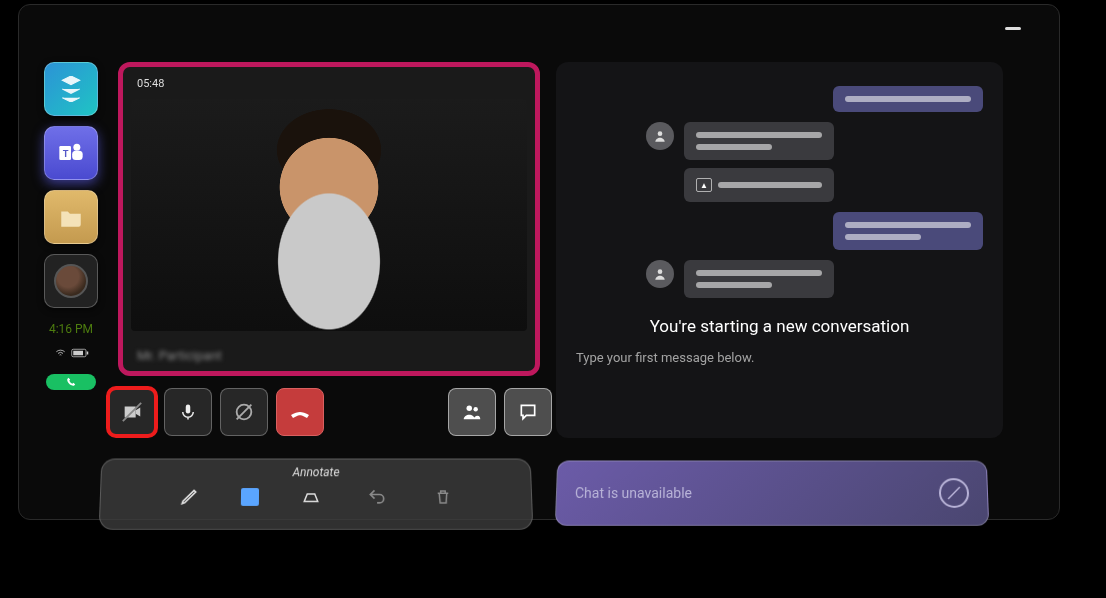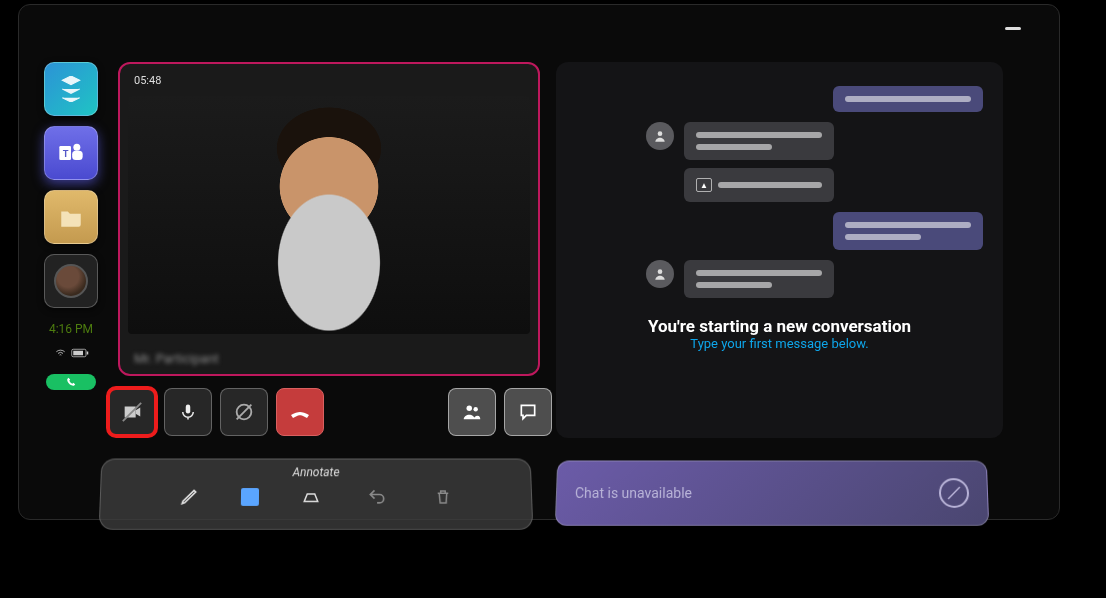--- a/index.html
+++ b/index.html
@@ -13,21 +13,21 @@
   .app-tile.active{background:linear-gradient(180deg,#6f6fe8,#4a4ad0);box-shadow:0 4px 12px rgba(90,90,230,.6)}
   .app-tile.sys{background:linear-gradient(135deg,#2c93d6,#1fc4c4)}
   .app-tile.folder{background:linear-gradient(180deg,#e0b96b,#c49a4f)}
   .app-tile.avatar{background:#222;overflow:hidden}
   .avatar-face{width:34px;height:34px;border-radius:50%;background:radial-gradient(circle at 40% 35%,#6a4a3a 0 40%,#3a2a1e 70%);border:2px solid #555}
   .sb-time{font-size:12px;color:#4d7c0f;margin-top:4px}
   .sb-status{display:flex;gap:4px;align-items:center;font-size:11px;color:#ccc;margin-top:2px}
   .sb-phone{margin-top:6px;width:50px;height:16px;border-radius:8px;background:#19c063;display:flex;align-items:center;justify-content:center}
 
   
-  .video-panel{position:absolute;left:118px;top:62px;width:422px;height:314px;border-radius:12px;overflow:hidden;border:2px solid #be185d;background:#1a1a1a}
+  .video-panel{position:absolute;left:118px;top:62px;width:422px;height:314px;border-radius:12px;overflow:hidden;border:5px solid #be185d;background:#1a1a1a}
   .vp-head{position:absolute;left:14px;top:10px;font-size:11px;color:#ddd}
   .vp-img{position:absolute;left:8px;top:32px;right:8px;bottom:40px;border-radius:4px;overflow:hidden;
     background:
       radial-gradient(ellipse 120px 160px at 50% 70%, #c9c9c9 0 42%, transparent 43%), 
       radial-gradient(circle 70px at 50% 38%, #c9946a 0 70%, transparent 71%), 
       radial-gradient(circle 22px at 50% 58%, #2a1c14 0 65%, transparent 66%), 
       radial-gradient(ellipse 74px 58px at 50% 22%, #1a120c 0 70%, transparent 71%), 
       linear-gradient(180deg,#1b1b1b,#0e0e0e);
   }
   .vp-name{position:absolute;left:0;right:0;bottom:0;height:32px;display:flex;align-items:center;padding:0 14px;font-size:13px;color:#888;filter:blur(2px)}
@@ -51,22 +51,22 @@
   
   .chat{position:absolute;left:556px;top:62px;width:447px;height:376px;border-radius:12px;background:#141416;padding:24px 20px}
   .msg-stack{display:flex;flex-direction:column;gap:10px;align-items:flex-end}
   .bubble{border-radius:6px;padding:10px 12px;display:flex;flex-direction:column;gap:6px}
   .bubble.purple{background:#4a4a7a;width:150px}
   .bubble.gray{background:#3a3a3e;width:150px}
   .line{height:6px;border-radius:3px;background:rgba(255,255,255,.55)}
   .line.short{width:60%}
   .row-in{display:flex;align-items:flex-start;gap:10px;align-self:flex-start;margin-left:70px}
   .av-dot{width:28px;height:28px;border-radius:50%;background:#5a5a5e;display:flex;align-items:center;justify-content:center}
-  .chat h2{font-size:17px;text-align:center;margin-top:18px;font-weight:700}
-  .chat p{font-size:13px;text-align:center;color:#0ea5e9}
+  .chat h2{font-size:17px;text-align:center;margin-top:18px;font-weight:400}
+  .chat p{font-size:13px;margin-top:14px;color:#a3a3a3}
 
   
   .chat-input{position:absolute;left:556px;top:460px;width:432px;height:66px;border-radius:12px;background:linear-gradient(135deg,#6b5ba8,#4a4670);display:flex;align-items:center;padding:0 18px;transform:perspective(800px) rotateX(8deg);border:1px solid rgba(255,255,255,.25);justify-content:space-between}
   .chat-input span{color:#b9b4d8;font-size:14px}
   .ci-icon{width:30px;height:30px;border-radius:50%;border:2px solid #b9b4d8;display:flex;align-items:center;justify-content:center;color:#b9b4d8}
 
   .img-thumb{display:flex;gap:6px;align-items:center}
   .img-box{width:16px;height:14px;border:1px solid rgba(255,255,255,.6);border-radius:2px;display:flex;align-items:center;justify-content:center;font-size:8px}
 </style>
 </head>

